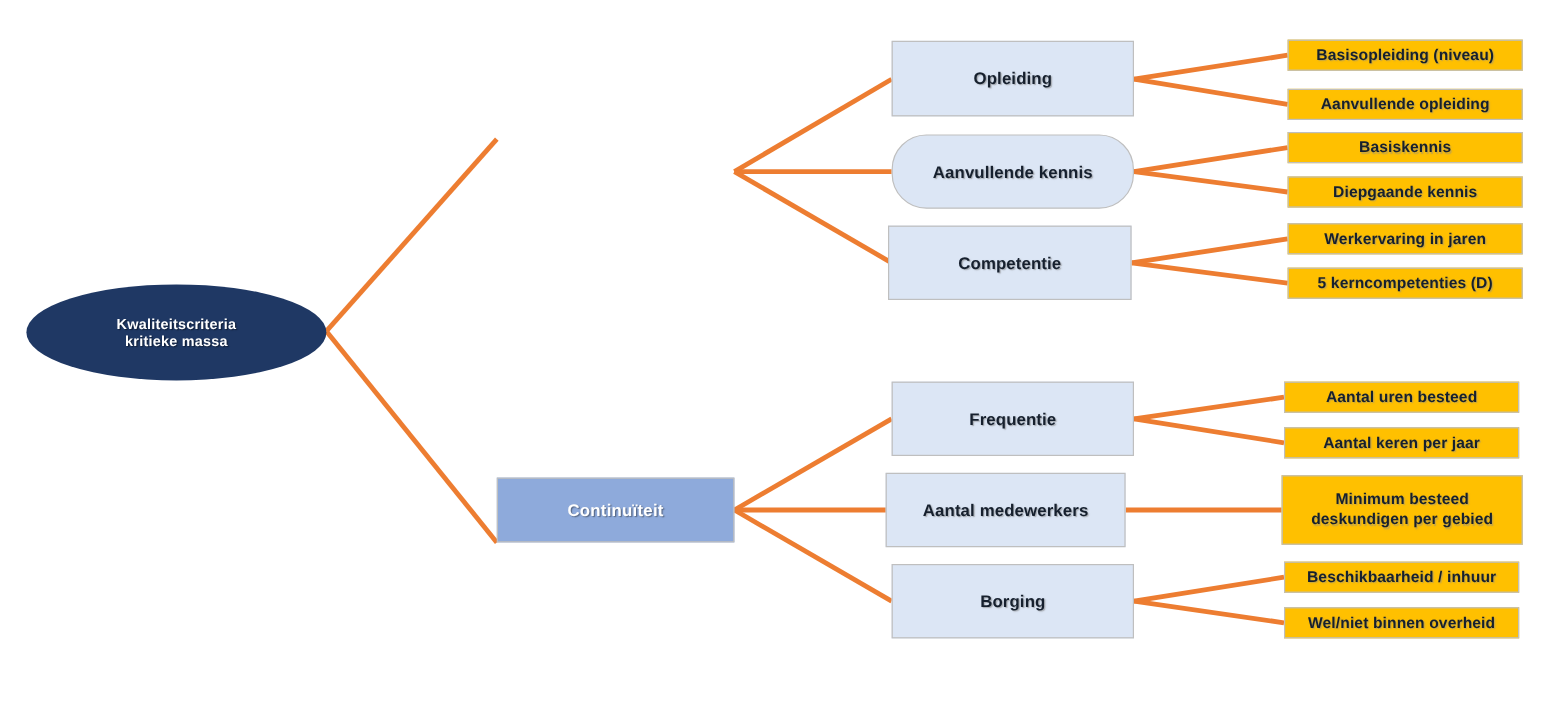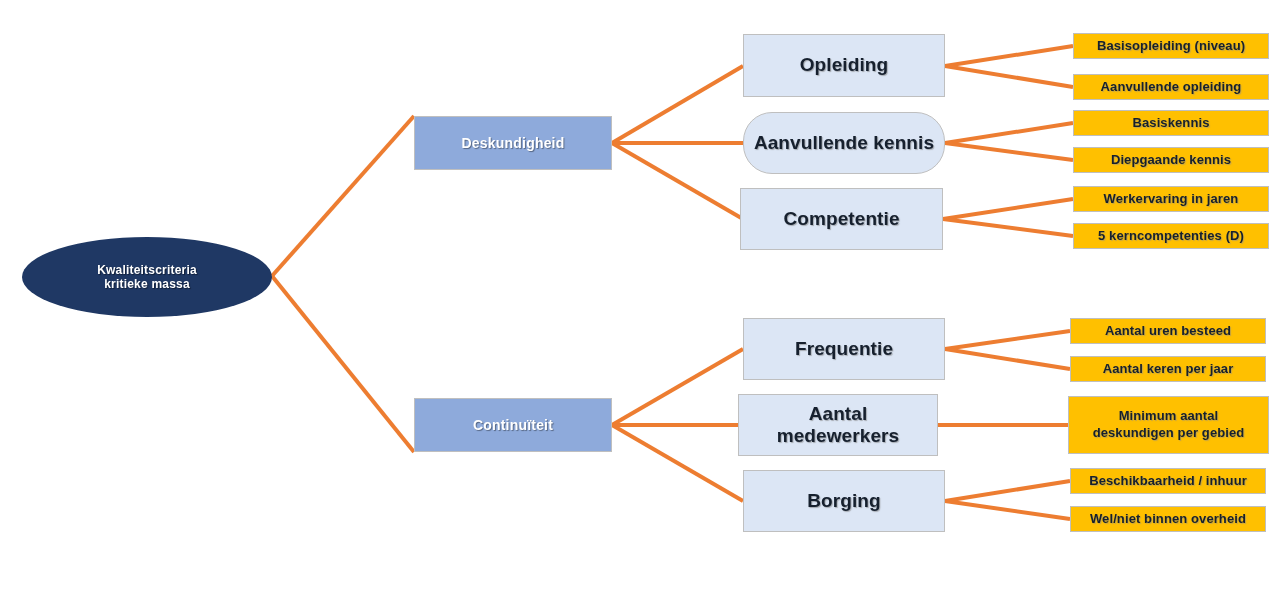--- a/index.html
+++ b/index.html
@@ -53,21 +53,21 @@
     font-size: 14px;
     font-weight: bold;
     text-shadow: 1px 1px 1px rgba(0,0,0,0.40);
     letter-spacing: .2px;
   }
   
   .node-l3 {
     background: #DCE6F5;
     border: 1px solid #BFBFBF;
     color: #16202E;
-    font-size: 19px;
+    font-size: 14px;
     font-weight: bold;
     text-shadow: 1px 1px 1px rgba(120,120,120,0.55);
     letter-spacing: .1px;
   }
   
   .node-l4 {
     background: #FFC000;
     border: 1px solid #BFBFBF;
     color: #16202E;
     font-size: 13px;
@@ -116,23 +116,20 @@
       <path d="M945,501 L1070,481"></path>
       <path d="M945,501 L1070,519"></path>
     </g>
   </svg>
 
   <div class="node node-root" style="left:22px; top:237px; width:250px; height:80px; flex-direction:column;">
     <span class="node-label">Kwaliteitscriteria</span>
     <span class="node-label">kritieke massa</span>
   </div>
 
-  <div class="node node-l2" style="left:414px; top:116px; width:198px; height:54px;">
-    <span class="node-label">Deskundigheid</span>
-  </div>
 
   <div class="node node-l2" style="left:414px; top:398px; width:198px; height:54px;text-align:right;">
     <span class="node-label">Continuïteit</span>
   </div>
 
   <div class="node node-l3" style="left:743px; top:34px; width:202px; height:63px;">
     <span class="node-label">Opleiding</span>
   </div>
 
   <div class="node node-l3" style="left:743px; top:112px; width:202px; height:62px;border-radius:29px;">
@@ -181,21 +178,21 @@
 
   <div class="node node-l4" style="left:1070px; top:318px; width:196px; height:26px;">
     <span class="node-label">Aantal uren besteed</span>
   </div>
 
   <div class="node node-l4" style="left:1070px; top:356px; width:196px; height:26px;">
     <span class="node-label">Aantal keren per jaar</span>
   </div>
 
   <div class="node node-l4 two-line" style="left:1068px; top:396px; width:201px; height:58px; flex-direction:column;">
-    <span class="node-label">Minimum aantal</span>
+    <span class="node-label">Minimum besteed</span>
     <span class="node-label">deskundigen per gebied</span>
   </div>
 
   <div class="node node-l4" style="left:1070px; top:468px; width:196px; height:26px;">
     <span class="node-label">Beschikbaarheid / inhuur</span>
   </div>
 
   <div class="node node-l4" style="left:1070px; top:506px; width:196px; height:26px;">
     <span class="node-label">Wel/niet binnen overheid</span>
   </div>

